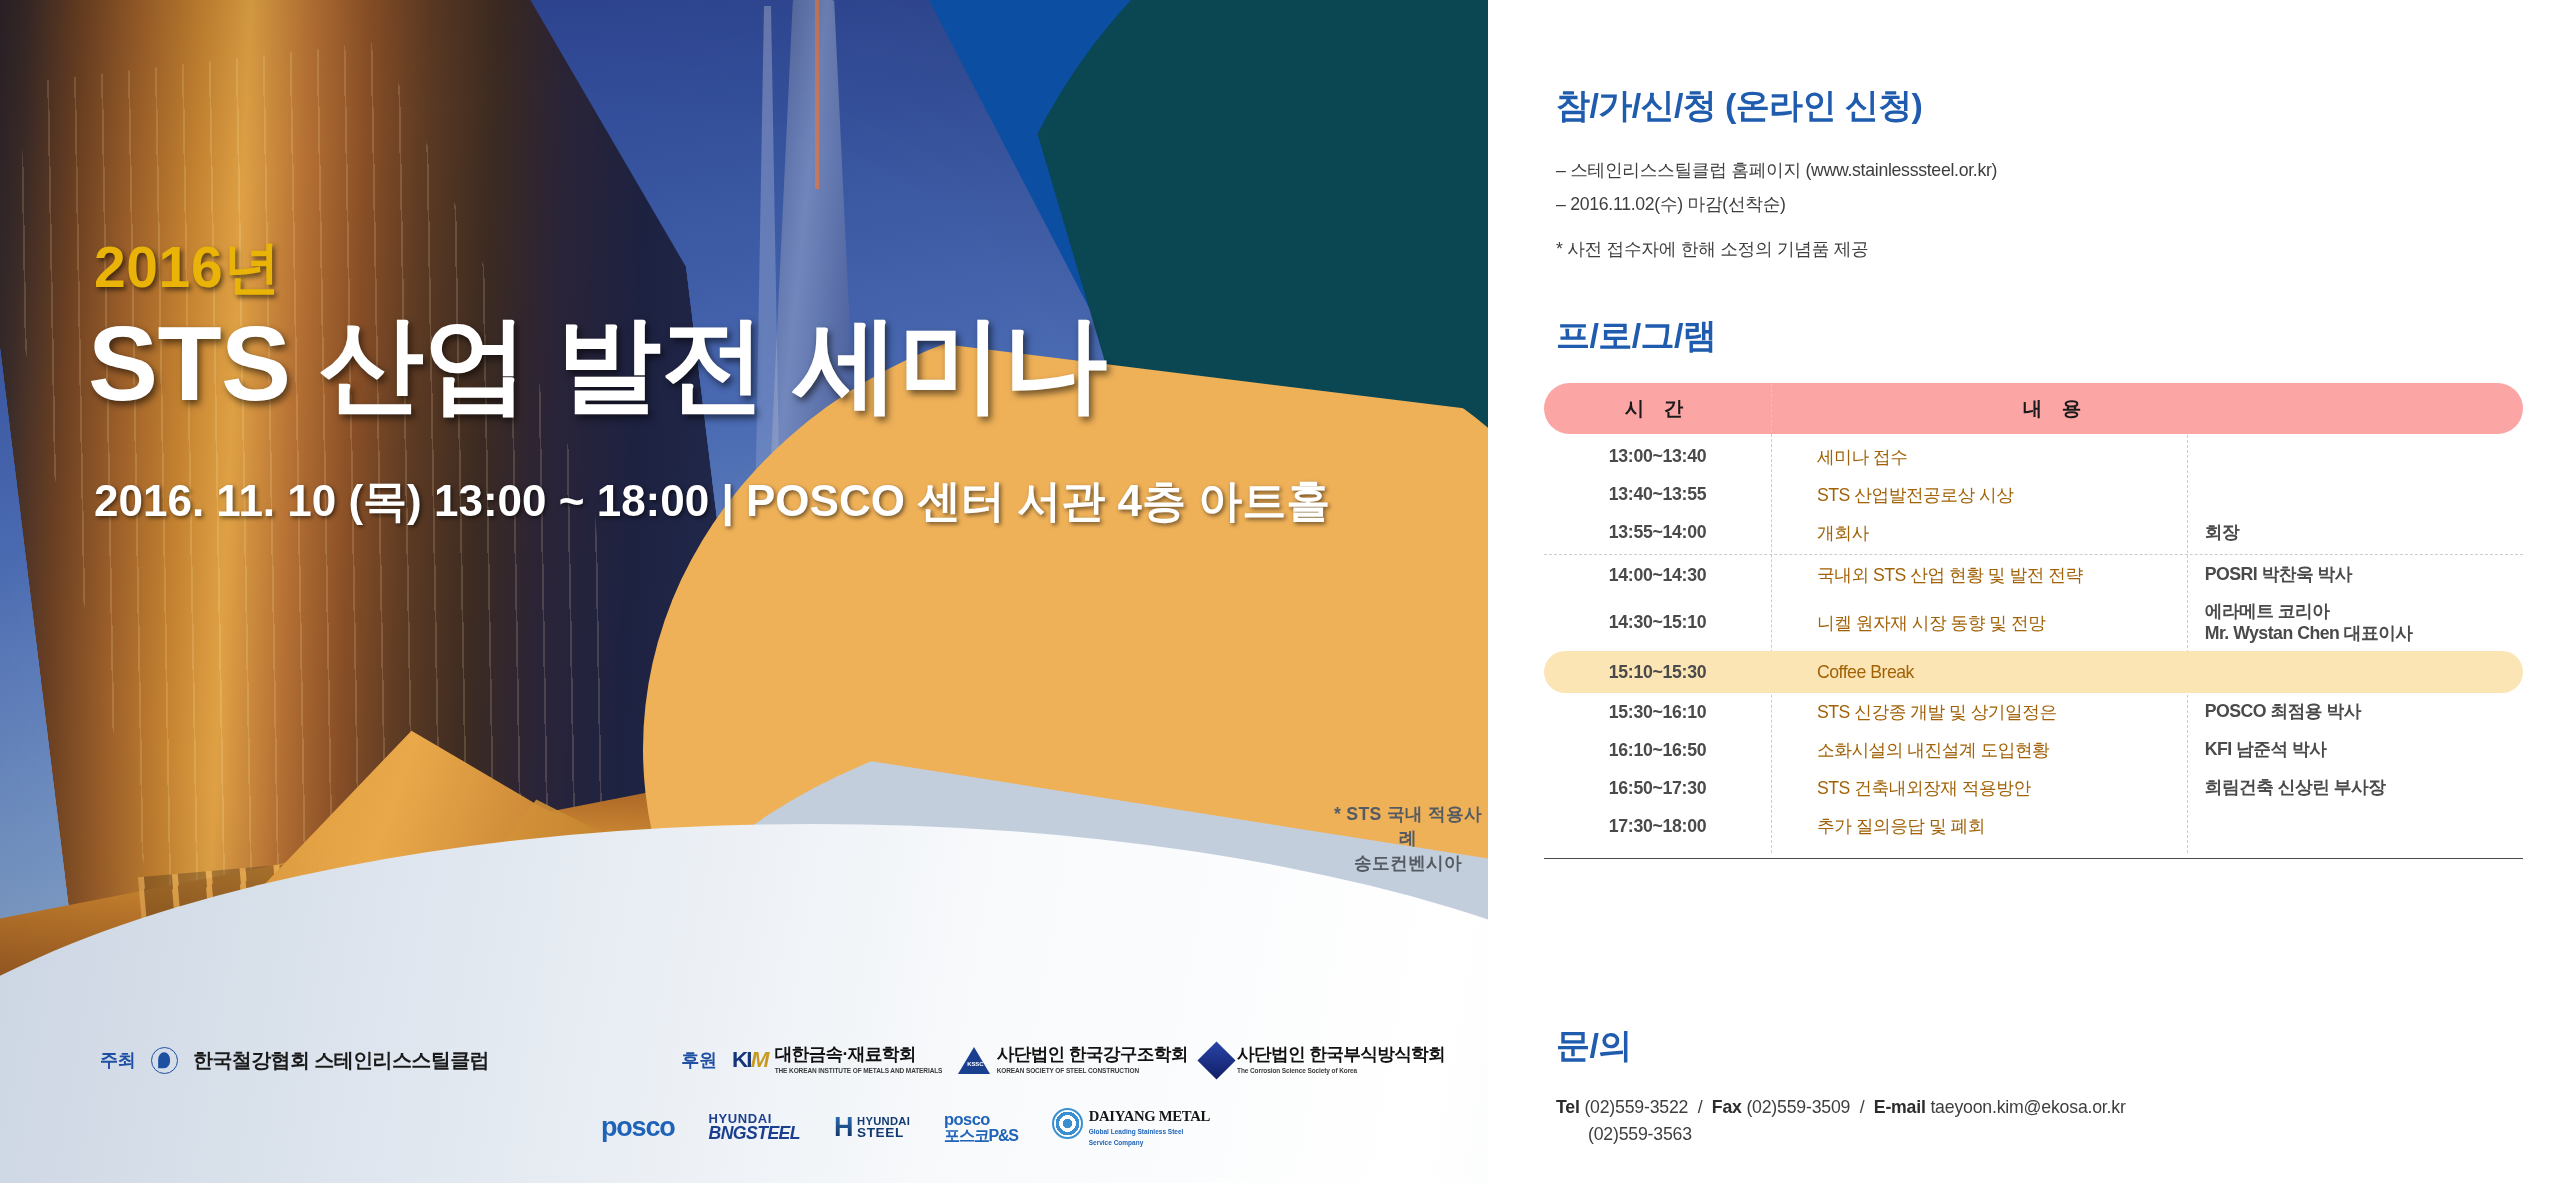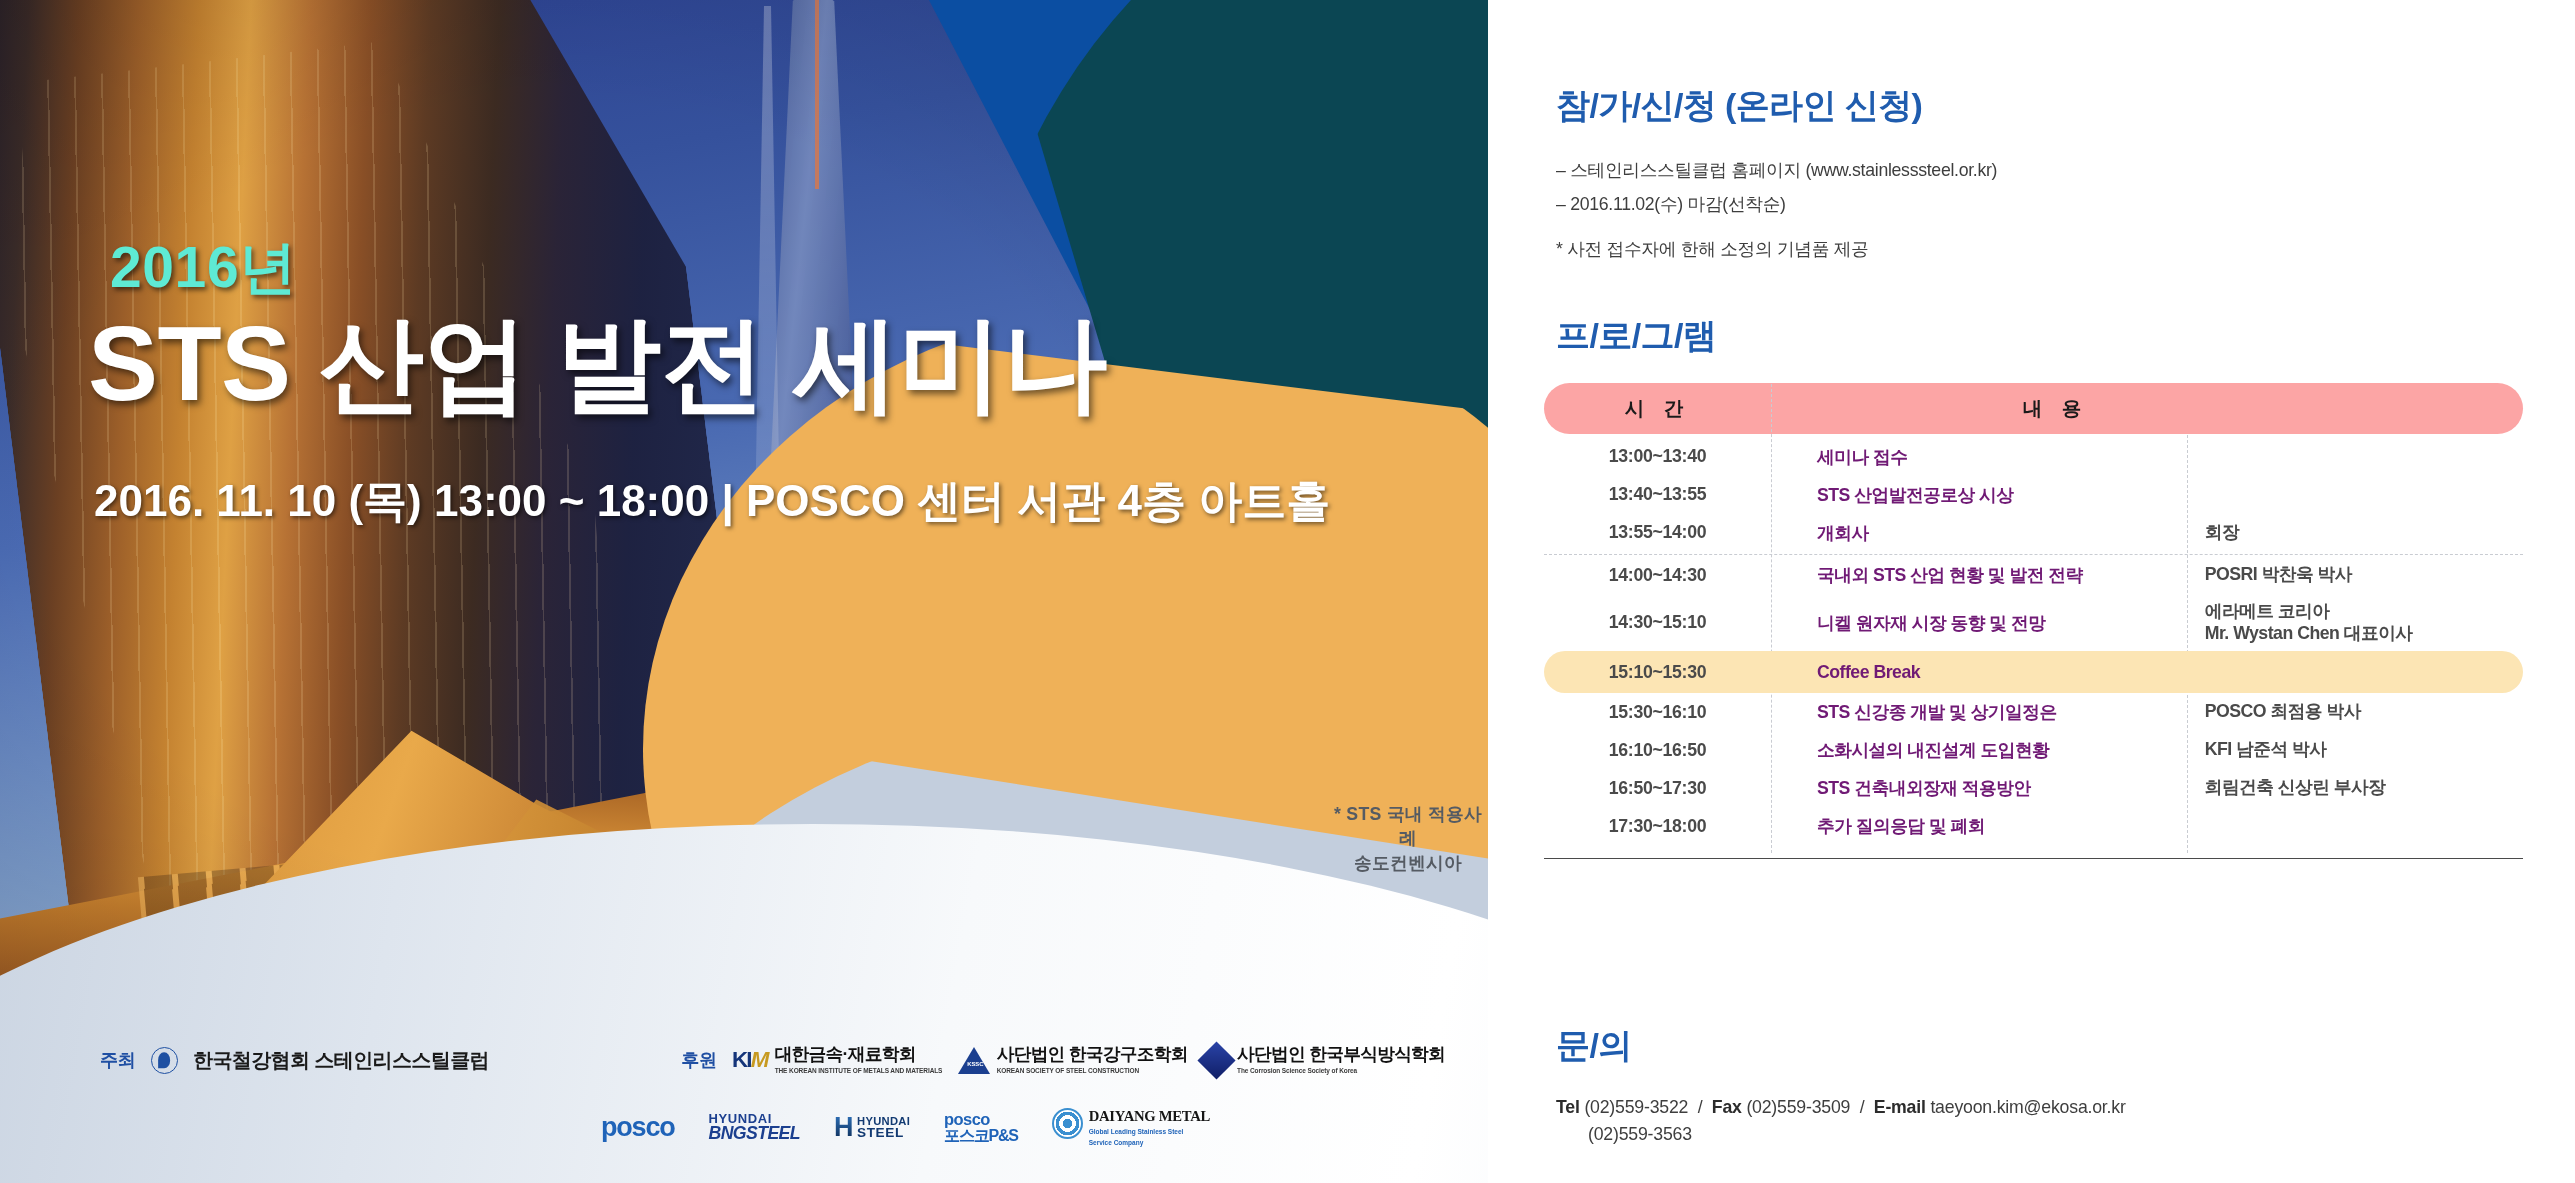--- a/index.html
+++ b/index.html
@@ -122,22 +122,22 @@
     clip-path: polygon(0% 0%, 100% 20%, 100% 100%, 0% 100%);
   }
   .footer-curve {
     position: absolute; left: -189px; bottom: -371px; width: 2004px; height: 731px;
     border-radius: 50%;
     background: linear-gradient(100deg, #c3cedd 0%, #dee5ee 28%, #f7f9fb 55%, #ffffff 78%, #eef2f7 100%);
   }
 
   
   .poster-year {
-    position: absolute; left: 110px; top: 230px;
-    font-size: 57px; font-weight: 700; color: #5eead4; letter-spacing: 0.6px;
+    position: absolute; left: 94px; top: 230px;
+    font-size: 57px; font-weight: 700; color: #eab308; letter-spacing: 0.6px;
     text-shadow: 2.4px 2.9px 5.3px rgba(0,0,0,.55);
   }
   .poster-title {
     position: absolute; left: 88px; top: 295px;
     font-size: 105px; font-weight: 700; color: #ffffff; letter-spacing: -0.6px;
     white-space: nowrap;
     text-shadow: 2.9px 4.1px 7px rgba(0,0,0,.55);
   }
   .poster-subtitle {
     position: absolute; left: 94px; top: 472px;
@@ -233,21 +233,21 @@
   }
   .vline.v1 { left: 227px; }
   .vline.v2 { left: 643px; top: 1.2px; }
   .trow {
     display: flex; align-items: center; min-height: 38px; position: relative;
   }
   .trow .c-time {
     width: 227px; text-align: center; font-size: 17.7px; color: #4a4a4a; font-weight: 600; letter-spacing: -0.3px;
   }
   .trow .c-body {
-    width: 416px; padding-left: 46px; font-size: 17.7px; color: #701a75; font-weight: 700; letter-spacing: -0.5px;
+    width: 416px; padding-left: 46px; font-size: 17.7px; color: #a16207; font-weight: 400; letter-spacing: -0.5px;
   }
   .trow .c-who {
     flex: 1; padding-left: 17.7px; font-size: 17.7px; color: #4a4a4a; font-weight: 600;
     letter-spacing: -0.5px; line-height: 1.22;
   }
   .trow.tall { min-height: 57px; }
   .trow.highlight {
     background: #fce5b4; border-radius: 23.6px; min-height: 42px;
   }
   .hrule {

